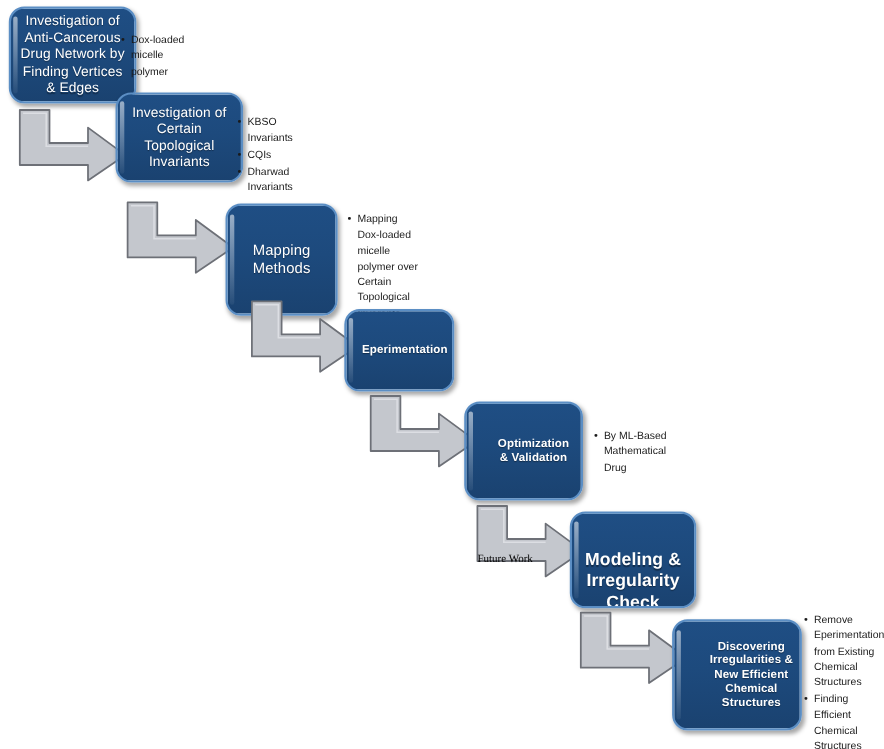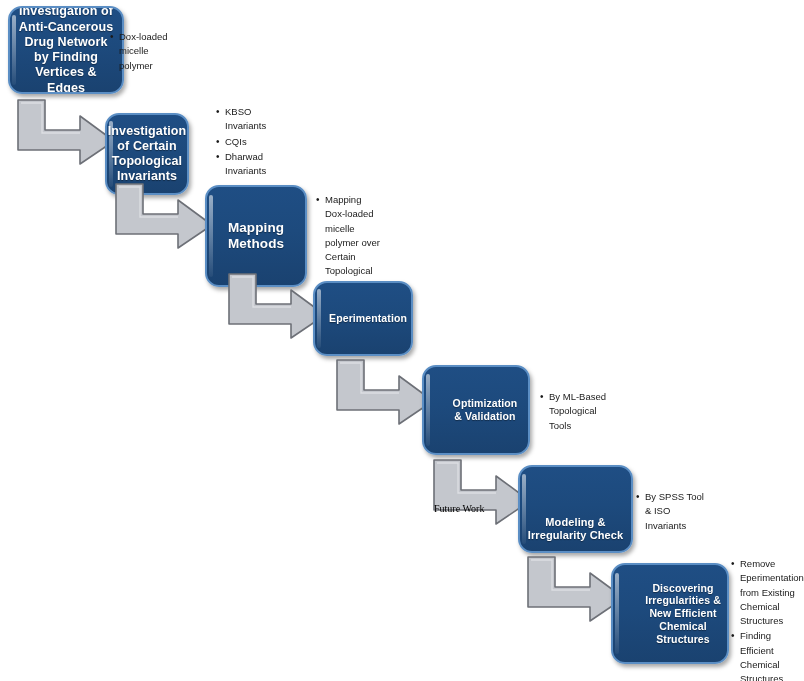--- a/index.html
+++ b/index.html
@@ -47,21 +47,21 @@
     pointer-events: none;
   }
   .node-label {
     position: relative;
     z-index: 2;
     line-height: 1.22;
     padding: 2px 6px;
     letter-spacing: 0.1px;
     text-shadow: 0 1px 1px rgba(0,0,0,0.4);
   }
-  .thin  { font-weight: 700; }
+  .thin  { font-weight: 400; }
   .bold  { font-weight: 700; }
 
   
   .note {
     position: absolute;
     color: #1a1a1a;
     font-size: 9.5px;
     line-height: 1.5;
   }
   .note ul {
@@ -116,21 +116,21 @@
     </ul>
   </div>
 
   <div class="arrow" style="left:14px; top:98px; width:104px; height:68px;">
     <svg width="104" height="68" viewBox="0 0 104 68">
       <path d="M4,2 L31,2 L31,32 L66,32 L66,18 L100,43 L66,66 L66,52 L4,52 Z" fill="#c4c7cd" stroke="#6d7077" stroke-width="1.6" stroke-linejoin="round"></path>
       <path d="M7,5 L28,5 L28,35 L66,35" fill="none" stroke="#e4e6ea" stroke-width="1.4" opacity="0.75"></path>
     </svg>
   </div>
 
-  <div class="node" style="left:105px; top:113px; width:84px; height:82px;justify-content:center;">
+  <div class="node" style="left:105px; top:84px; width:116px; height:82px;justify-content:center;">
     <span class="node-label thin" style="font-size:12.5px;">Investigation of Certain Topological Invariants</span>
   </div>
   <div class="note" style="left:216px; top:105px; width:66px;">
     <ul>
       <li>KBSO Invariants</li>
       <li>CQIs</li>
       <li>Dharwad Invariants</li>
     </ul>
   </div>
 
@@ -166,39 +166,34 @@
       <path d="M4,2 L31,2 L31,32 L66,32 L66,18 L100,43 L66,66 L66,52 L4,52 Z" fill="#c4c7cd" stroke="#6d7077" stroke-width="1.6" stroke-linejoin="round"></path>
       <path d="M7,5 L28,5 L28,35 L66,35" fill="none" stroke="#e4e6ea" stroke-width="1.4" opacity="0.75"></path>
     </svg>
   </div>
 
   <div class="node" style="left:422px; top:365px; width:108px; height:90px;">
     <span class="node-label bold" style="font-size:10.5px;padding-left:24px;">Optimization &amp; Validation</span>
   </div>
   <div class="note" style="left:540px; top:390px; width:70px;">
     <ul>
-      <li>By ML-Based Topological Tools</li>
+      <li>By ML-Based Mathematical Drug</li>
     </ul>
   </div>
 
   <div class="arrow" style="left:430px; top:458px; width:104px; height:68px;">
     <svg width="104" height="68" viewBox="0 0 104 68">
       <path d="M4,2 L31,2 L31,32 L66,32 L66,18 L100,43 L66,66 L66,52 L4,52 Z" fill="#c4c7cd" stroke="#6d7077" stroke-width="1.6" stroke-linejoin="round"></path>
       <path d="M7,5 L28,5 L28,35 L66,35" fill="none" stroke="#e4e6ea" stroke-width="1.4" opacity="0.75"></path>
     </svg>
   </div>
   <div class="arrow-caption" style="left:434px; top:503px;">Future Work</div>
 
   <div class="node" style="left:518px; top:465px; width:115px; height:88px;">
-    <span class="node-label bold" style="font-size:11px;margin-top:40px;">Modeling &amp; Irregularity Check</span>
-  </div>
-  <div class="note" style="left:636px; top:490px; width:72px;">
-    <ul>
-      <li>By SPSS Tool &amp; ISO Invariants</li>
-    </ul>
+    <span class="node-label bold" style="font-size:16px;margin-top:40px;">Modeling &amp; Irregularity Check</span>
   </div>
 
   <div class="arrow" style="left:524px; top:555px; width:104px; height:68px;">
     <svg width="104" height="68" viewBox="0 0 104 68">
       <path d="M4,2 L31,2 L31,32 L66,32 L66,18 L100,43 L66,66 L66,52 L4,52 Z" fill="#c4c7cd" stroke="#6d7077" stroke-width="1.6" stroke-linejoin="round"></path>
       <path d="M7,5 L28,5 L28,35 L66,35" fill="none" stroke="#e4e6ea" stroke-width="1.4" opacity="0.75"></path>
     </svg>
   </div>
 
   <div class="node" style="left:611px; top:563px; width:118px; height:101px;">

